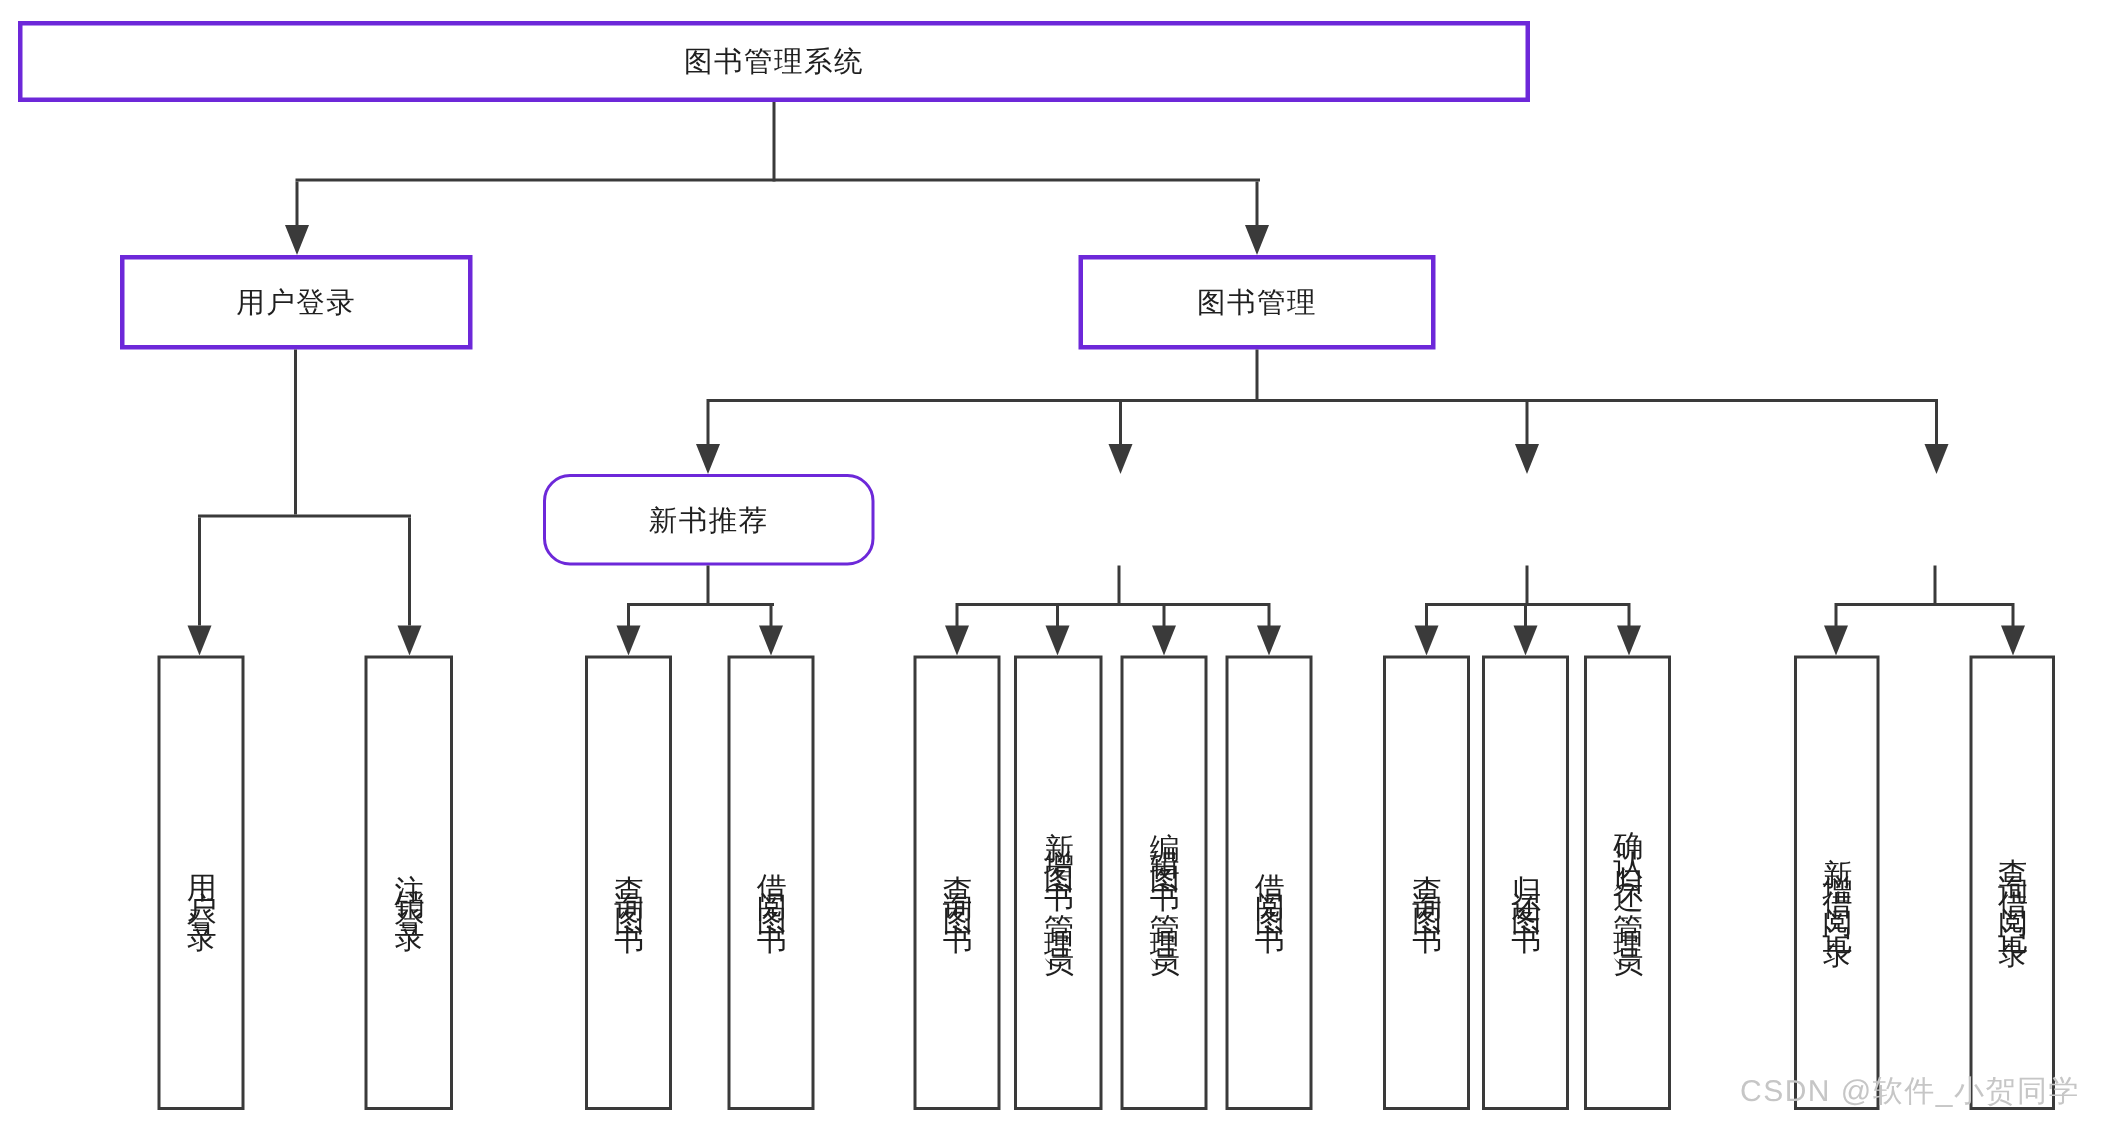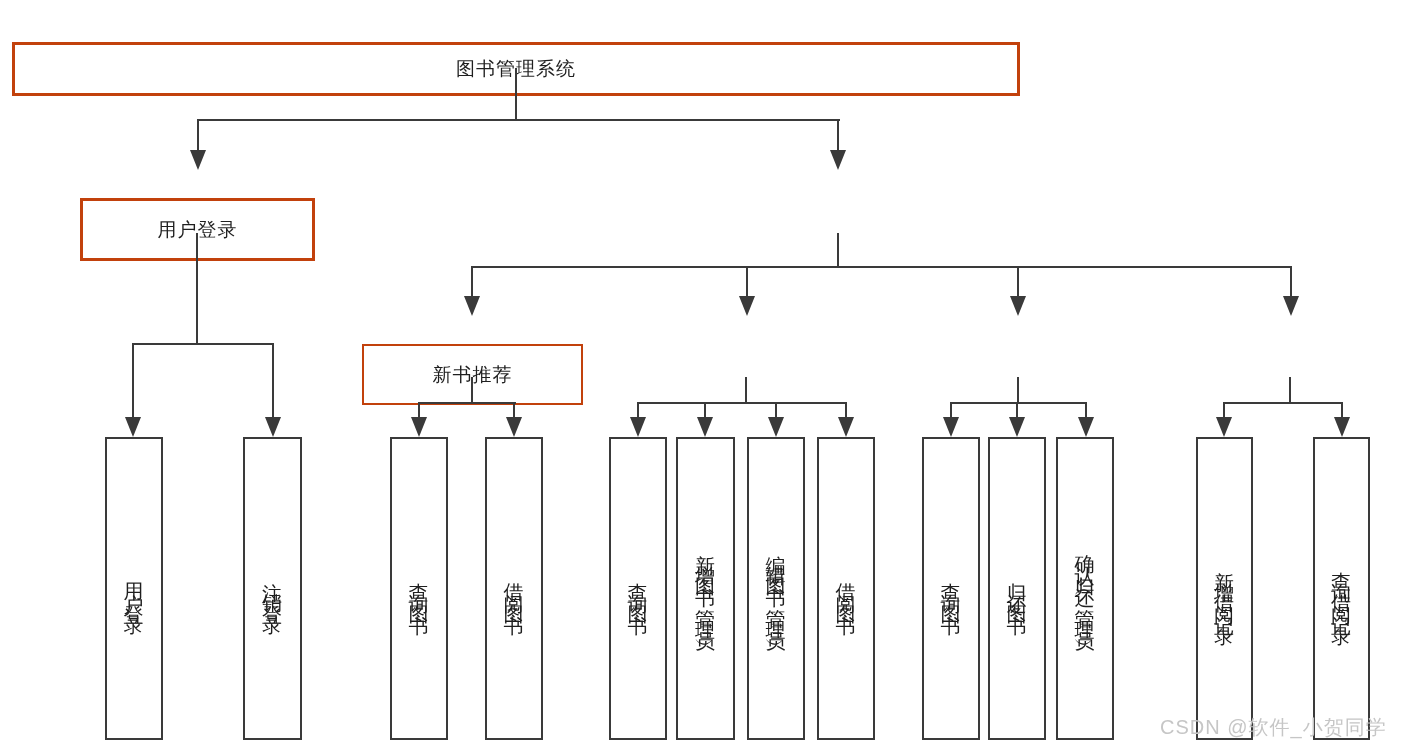--- a/index.html
+++ b/index.html
@@ -9,26 +9,25 @@
     background:#ffffff;
     font-family:"Liberation Sans", sans-serif;
     color:#1f1f1f;
     overflow:hidden;
   }
   
   .hbox{
     position:absolute;
     box-sizing:border-box;
     background:#ffffff;
-    border:3px solid #c2410c;
+    border:3px solid #6d28d9;
     display:flex;align-items:center;justify-content:center;
     font-size:19px;
     letter-spacing:1px;
     white-space:nowrap;
-    margin-top:28px;
   }
   .hbox.thin{border-width:2.5px;}
   
   .vbox{
     position:absolute;
     box-sizing:border-box;
     background:#ffffff;
     border:2.5px solid #3a3a3a;
     display:flex;align-items:center;justify-content:center;
     top:437px;height:303px;
@@ -76,40 +75,43 @@
   <div class="line" style="left:515px;top:68px;width:2px;height:53px;"></div>
   <div class="line" style="left:197px;top:119px;width:643px;height:2px;"></div>
   <div class="line" style="left:197px;top:121px;width:2px;height:30px;"></div>
   <div class="line" style="left:837px;top:121px;width:2px;height:30px;"></div>
   <div class="arrow" style="left:190px;top:150px;"></div>
   <div class="arrow" style="left:830px;top:150px;"></div>
 
   <div class="hbox" style="left:80px;top:170px;width:235px;height:63px;">
     <span>用户登录</span>
   </div>
+  <div class="hbox" style="left:719px;top:170px;width:238px;height:63px;">
+    <span>图书管理</span>
+  </div>
 
   <div class="line" style="left:196px;top:233px;width:2px;height:110px;"></div>
   <div class="line" style="left:132px;top:343px;width:142px;height:2px;"></div>
   <div class="line" style="left:132px;top:345px;width:2px;height:72px;"></div>
   <div class="line" style="left:272px;top:345px;width:2px;height:72px;"></div>
   <div class="arrow" style="left:125px;top:417px;"></div>
   <div class="arrow" style="left:265px;top:417px;"></div>
 
   <div class="line" style="left:837px;top:233px;width:2px;height:33px;"></div>
   <div class="line" style="left:471px;top:266px;width:821px;height:2px;"></div>
   <div class="line" style="left:471px;top:268px;width:2px;height:28px;"></div>
   <div class="line" style="left:746px;top:268px;width:2px;height:28px;"></div>
   <div class="line" style="left:1017px;top:268px;width:2px;height:28px;"></div>
   <div class="line" style="left:1290px;top:268px;width:2px;height:28px;"></div>
   <div class="arrow" style="left:464px;top:296px;"></div>
   <div class="arrow" style="left:739px;top:296px;"></div>
   <div class="arrow" style="left:1010px;top:296px;"></div>
   <div class="arrow" style="left:1283px;top:296px;"></div>
 
-  <div class="hbox thin" style="left:362px;top:316px;width:221px;height:61px;">
+  <div class="hbox thin" style="left:362px;top:316px;width:221px;height:61px;border-radius:18px;">
     <span>新书推荐</span>
   </div>
 
   <div class="line" style="left:471px;top:377px;width:2px;height:27px;"></div>
   <div class="line" style="left:418px;top:402px;width:98px;height:2px;"></div>
   <div class="line" style="left:418px;top:404px;width:2px;height:14px;"></div>
   <div class="line" style="left:513px;top:404px;width:2px;height:14px;"></div>
   <div class="arrow" style="left:411px;top:417px;"></div>
   <div class="arrow" style="left:506px;top:417px;"></div>
 

